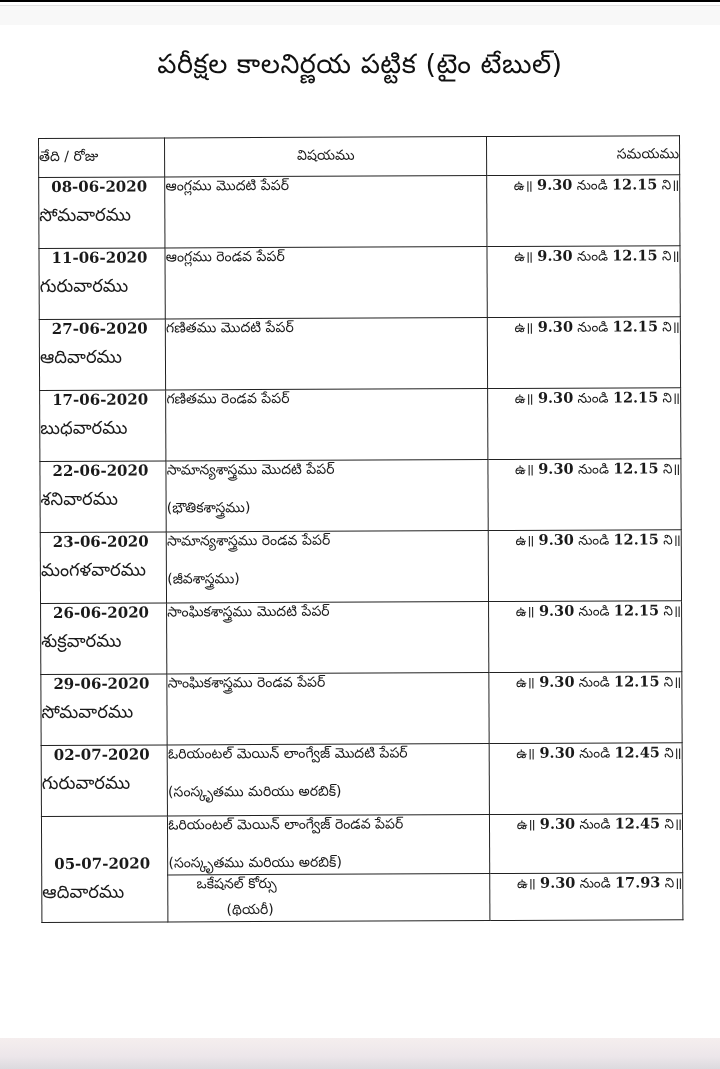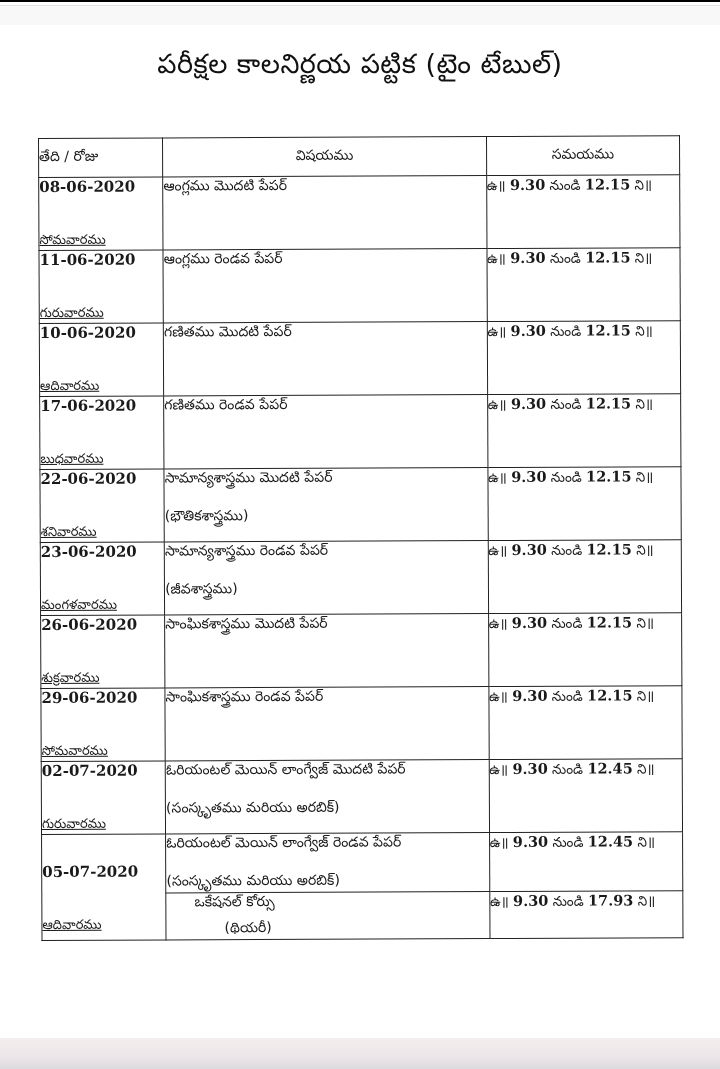--- a/index.html
+++ b/index.html
@@ -20,24 +20,24 @@
     position: absolute; left: 38px; top: 138px; width: 642px;
     border-collapse: collapse; transform: rotate(-0.25deg); transform-origin: left top;
   }
   table.tt td, table.tt th {
     border: 1.6px solid #222; vertical-align: top; padding: 0;
   }
   th { font-weight: normal; font-size: 14px; height: 38px; text-align: center; vertical-align: middle !important; }
   th.c1 { text-align: left; padding-left: 6px; border-radius: 6px; }
   .c1 { width: 127px; }
   .c2 { width: 312px; }
-  .c3 { width: 203px; }
+  .c3 { width: 203px; text-align: right; }
   td.date-cell { padding: 8px 0 0 6px; height: 70px; }
-  .date { font-family: "DejaVu Serif", serif; font-weight: bold; font-size: 15px; display: block; }
-  .day { font-size: 13px; display: block; margin-top: 36px; text-decoration: underline; }
+  .date { font-family: "DejaVu Serif", serif; font-weight: bold; font-size: 15px; display: block; padding-left: 12px; }
+  .day { font-size: 18px; display: block; margin-top: 8px; }
   td.subj-cell { padding: 8px 0 0 24px; font-size: 14px; }
   .subj-sub { display: block; margin-top: 18px; }
   td.time-cell { padding: 8px 0 0 8px; font-size: 13.5px; }
   .num { font-family: "DejaVu Serif", serif; font-weight: bold; font-size: 14.5px; }
 </style>
 </head>
 <body>
 
 <div class="topbar"></div>
 <div class="topband"></div>
@@ -84,21 +84,21 @@
       <span>ఉ॥</span>
       <span class="num">9.30</span>
       <span>నుండి</span>
       <span class="num">12.15</span>
       <span>ని॥</span>
     </td>
   </tr>
 
   <tr>
     <td class="c1 date-cell">
-      <span class="date">10-06-2020</span>
+      <span class="date">27-06-2020</span>
       <span class="day">ఆదివారము</span>
     </td>
     <td class="c2 subj-cell">
       <span>గణితము మొదటి పేపర్</span>
       <span class="subj-sub"></span>
     </td>
     <td class="c3 time-cell">
       <span>ఉ॥</span>
       <span class="num">9.30</span>
       <span>నుండి</span>

